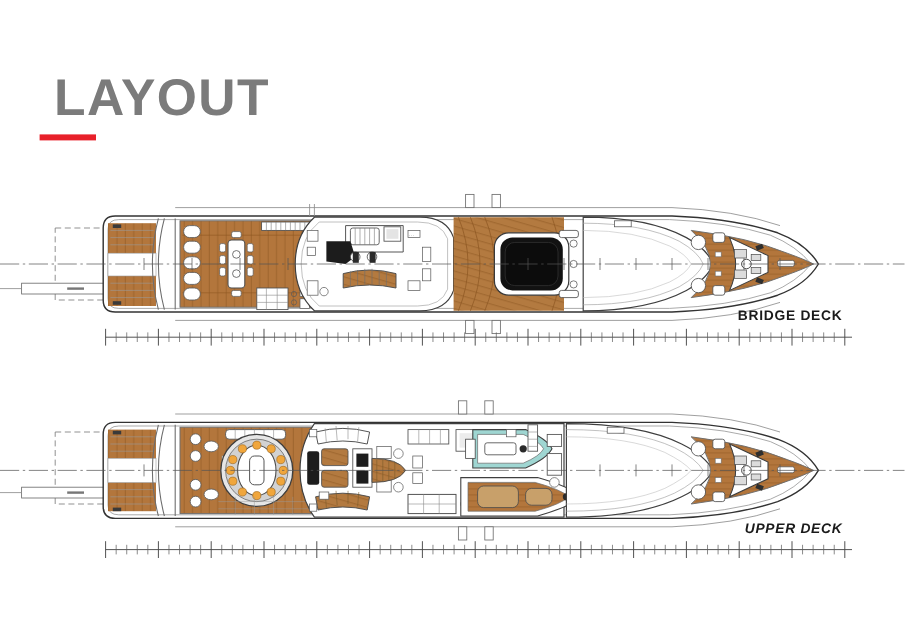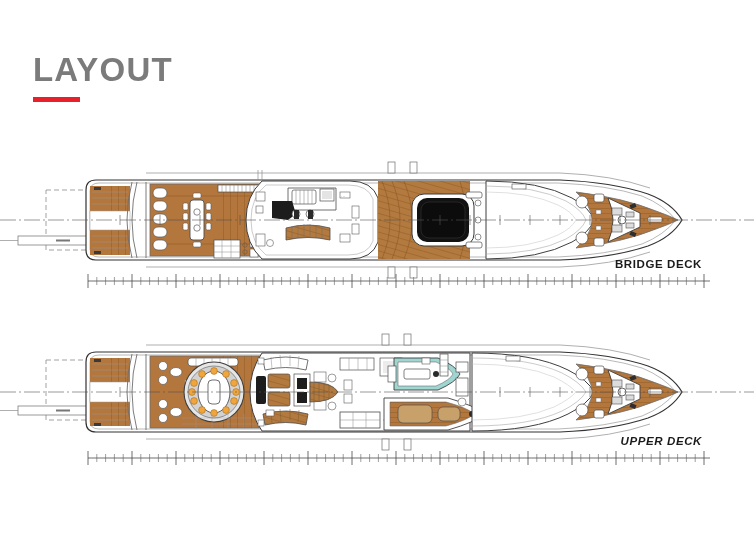--- a/index.html
+++ b/index.html
@@ -23,26 +23,26 @@
   }
 
   
   .title-block {
     position: absolute;
     left: 33px;
     top: 52px;
   }
   .page-title {
     font-family: "Liberation Sans", sans-serif;
-    font-size: 33px;
+    font-size: 43px;
     font-weight: bold;
     letter-spacing: 1.2px;
     color: #7b7b7b;
     line-height: 36px;
-    margin: 0;
+    margin: 12px;
     white-space: nowrap;
   }
   .title-rule {
     margin-top: 9px;
     width: 47px;
     height: 5px;
     background: #e8202a;
   }
 
   

